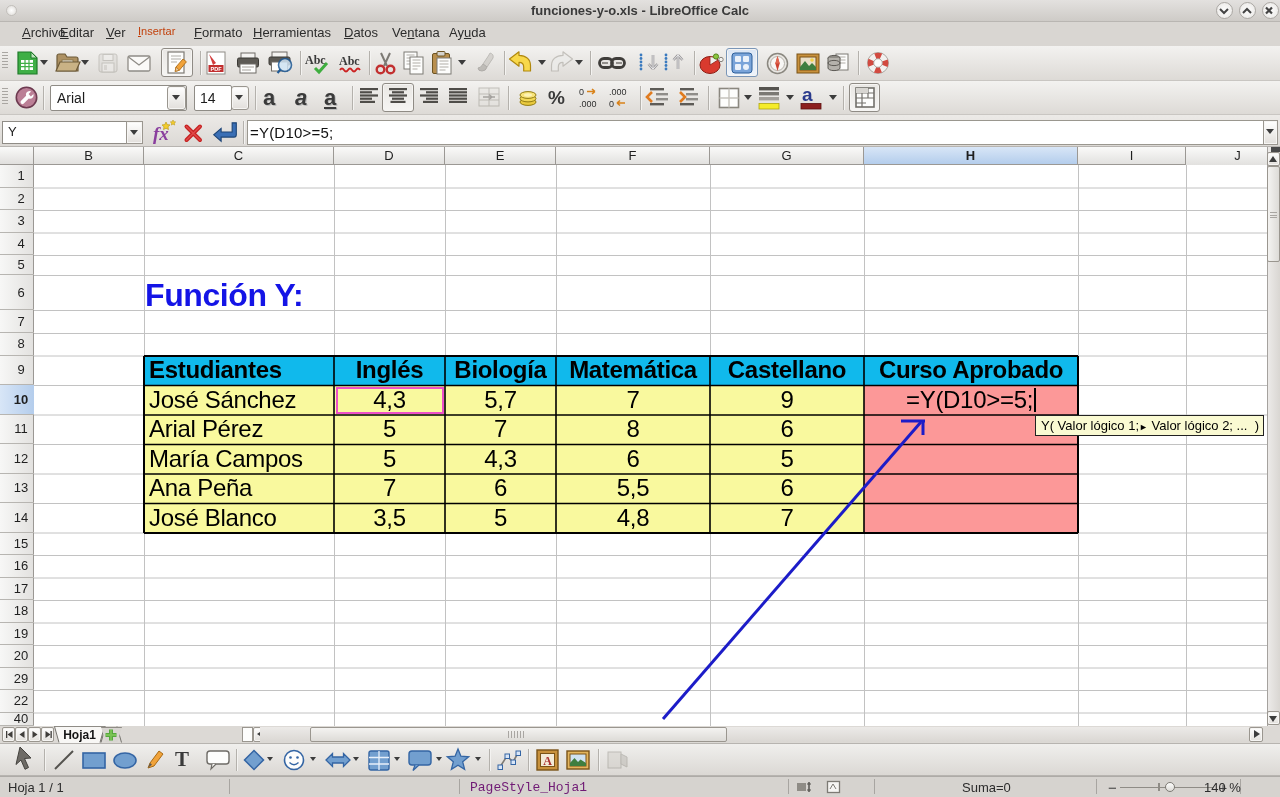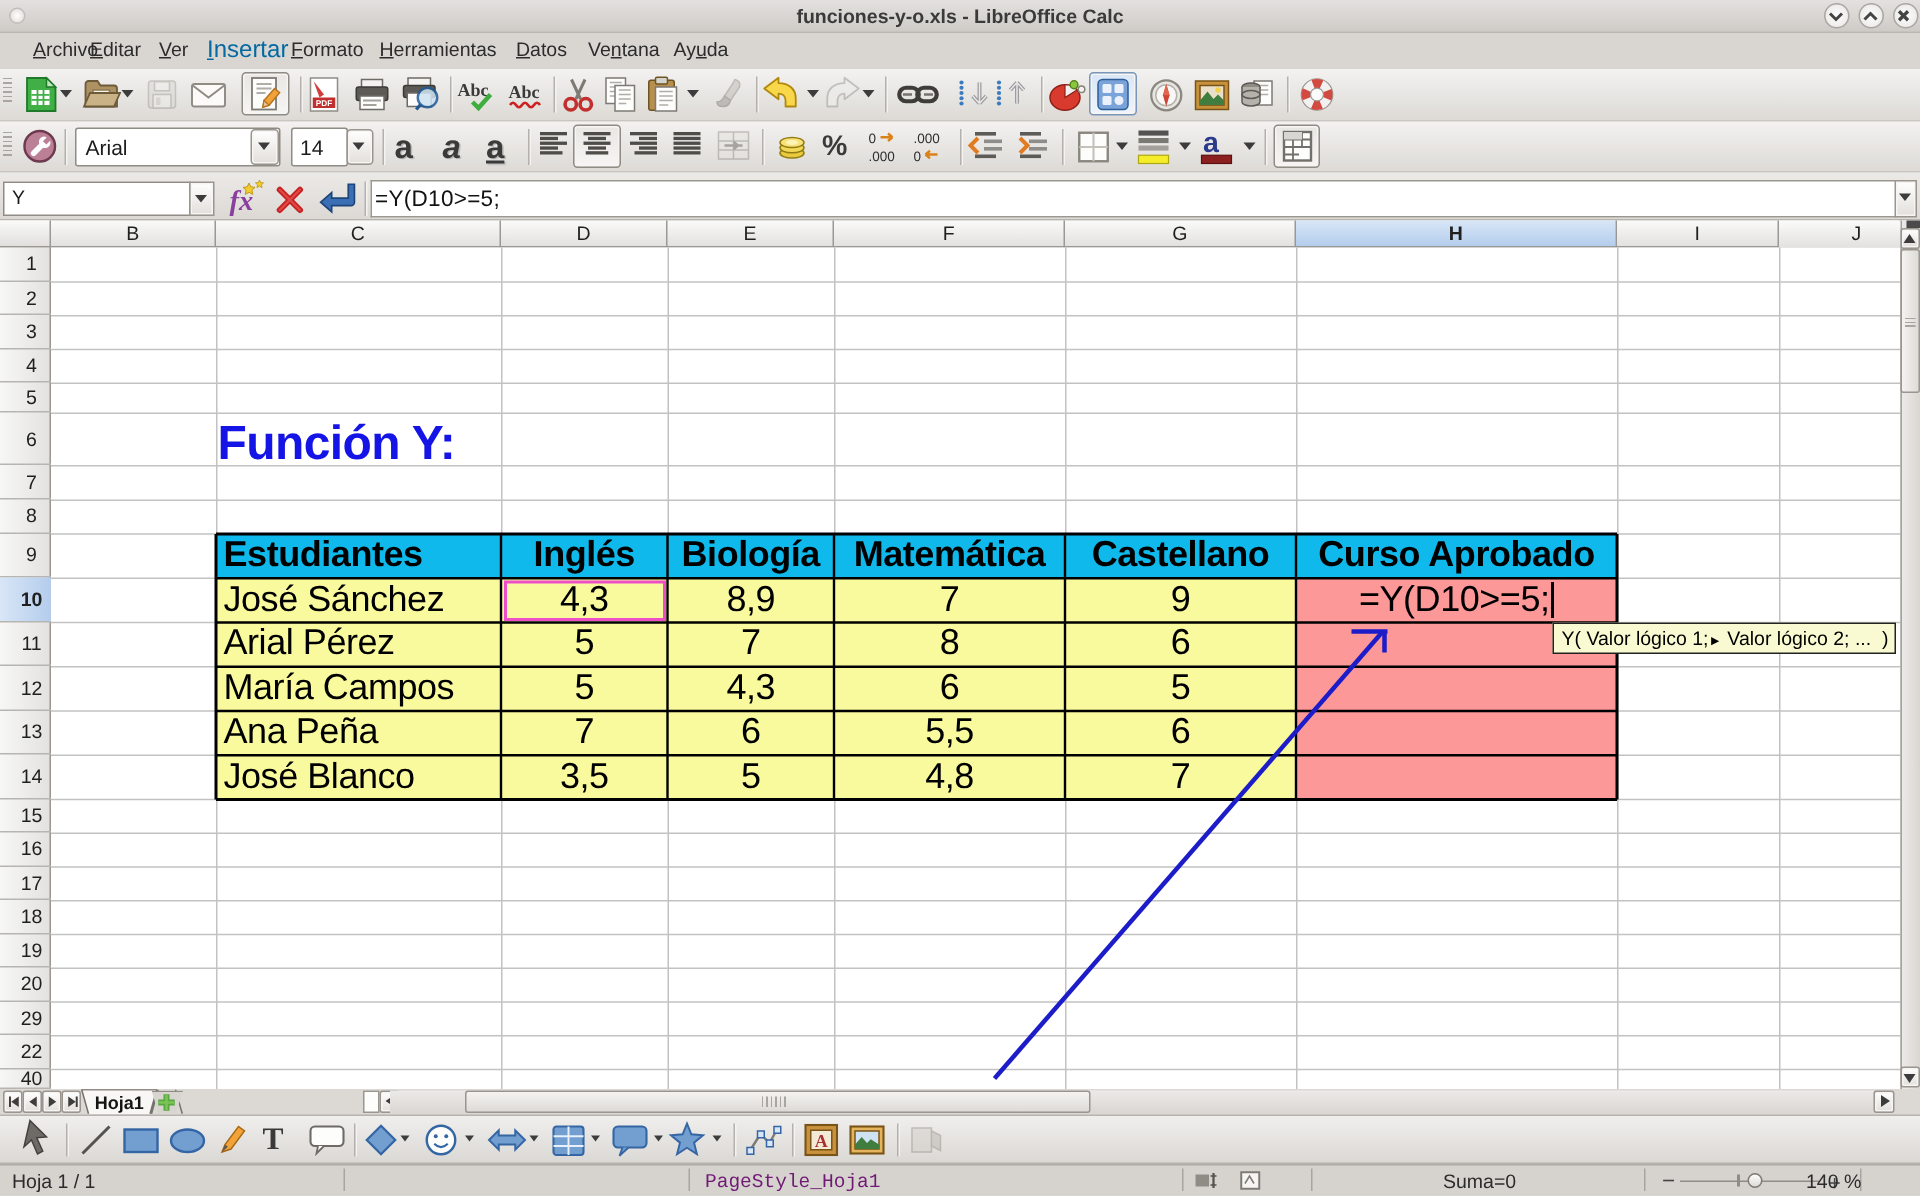--- a/index.html
+++ b/index.html
@@ -21,21 +21,21 @@
 <div class="ab" style="left:1262px;top:2px;width:17px;height:17px;border-radius:9px;background:radial-gradient(#fdfdfd,#e8e6e3);border:1px solid #aaa7a3;"></div>
 <svg class="ab" style="left:1216px;top:2px" width="64" height="17" viewBox="0 0 64 17">
 <path d="M4 7 l4 4 l4 -4" fill="none" stroke="#444" stroke-width="2"></path>
 <path d="M27 11 l4 -4 l4 4" fill="none" stroke="#444" stroke-width="2"></path>
 <path d="M50 5.5 l6 6 M56 5.5 l-6 6" fill="none" stroke="#444" stroke-width="2.2"></path>
 </svg>
 <div class="ab" style="left:0;top:22px;width:1280px;height:24px;background:#d9d6d2;"></div>
 <div class="ab" style="left:22px;top:25px;font-size:13px;color:#2c2c2c;"><span style="text-decoration:underline"></span><span style="text-decoration:underline">A</span>rchivo</div>
 <div class="ab" style="left:60px;top:25px;font-size:13px;color:#2c2c2c;"><span style="text-decoration:underline"></span><span style="text-decoration:underline">E</span>ditar</div>
 <div class="ab" style="left:106px;top:25px;font-size:13px;color:#2c2c2c;"><span style="text-decoration:underline"></span><span style="text-decoration:underline">V</span>er</div>
-<div class="ab" style="left:138px;top:25px;font-size:16px;color:#0369a1;"><span style="text-decoration:underline"></span><span style="text-decoration:underline">I</span>nsertar</div>
+<div class="ab" style="left:138px;top:25px;font-size:11px;color:#c2410c;"><span style="text-decoration:underline"></span><span style="text-decoration:underline">I</span>nsertar</div>
 <div class="ab" style="left:194px;top:25px;font-size:13px;color:#2c2c2c;"><span style="text-decoration:underline"></span><span style="text-decoration:underline">F</span>ormato</div>
 <div class="ab" style="left:253px;top:25px;font-size:13px;color:#2c2c2c;"><span style="text-decoration:underline"></span><span style="text-decoration:underline">H</span>erramientas</div>
 <div class="ab" style="left:344px;top:25px;font-size:13px;color:#2c2c2c;"><span style="text-decoration:underline"></span><span style="text-decoration:underline">D</span>atos</div>
 <div class="ab" style="left:392px;top:25px;font-size:13px;color:#2c2c2c;"><span style="text-decoration:underline"></span>Ve<span style="text-decoration:underline">n</span>tana</div>
 <div class="ab" style="left:449px;top:25px;font-size:13px;color:#2c2c2c;"><span style="text-decoration:underline"></span>Ay<span style="text-decoration:underline">u</span>da</div>
 <div class="ab" style="left:0;top:46px;width:1280px;height:35px;background:linear-gradient(#f3f2f0,#dddad6);border-bottom:1px solid #c9c6c2;"></div>
 <div class="ab" style="left:0;top:81px;width:1280px;height:34px;background:linear-gradient(#f3f2f0,#dddad6);border-bottom:1px solid #c9c6c2;"></div>
 <div class="ab" style="left:0;top:115px;width:1280px;height:32px;background:linear-gradient(#eceae7,#dcd9d5);border-bottom:1px solid #b7b4b0;"></div>
 <div class="ab" style="left:2px;top:52px;width:6px;height:16px;background:repeating-linear-gradient(#a9a6a2 0,#a9a6a2 1px,transparent 1px,transparent 3px);"></div>
 <div class="ab" style="left:2px;top:88px;width:6px;height:16px;background:repeating-linear-gradient(#a9a6a2 0,#a9a6a2 1px,transparent 1px,transparent 3px);"></div>
@@ -478,21 +478,21 @@
 <div class="ab" style="left:864px;top:355.5px;width:214px;text-align:center;height:29.5px;font-weight:bold;font-size:24px;letter-spacing:-0.3px;color:#000;display:flex;align-items:center;justify-content:center;">
     <span style="width:100%">Curso Aprobado</span>
   </div>
 <div class="ab" style="left:149px;top:385px;width:184px;text-align:left;height:29.5px;font-size:24px;letter-spacing:-0.3px;color:#000;display:flex;align-items:center;justify-content:flex-start;">
     <span style="width:100%">José Sánchez</span>
   </div>
 <div class="ab" style="left:334px;top:385px;width:111px;text-align:center;height:29.5px;font-size:24px;letter-spacing:-0.3px;color:#000;display:flex;align-items:center;justify-content:center;">
     <span style="width:100%">4,3</span>
   </div>
 <div class="ab" style="left:445px;top:385px;width:111px;text-align:center;height:29.5px;font-size:24px;letter-spacing:-0.3px;color:#000;display:flex;align-items:center;justify-content:center;">
-    <span style="width:100%">8,9</span>
+    <span style="width:100%">5,7</span>
   </div>
 <div class="ab" style="left:556px;top:385px;width:154px;text-align:center;height:29.5px;font-size:24px;letter-spacing:-0.3px;color:#000;display:flex;align-items:center;justify-content:center;">
     <span style="width:100%">7</span>
   </div>
 <div class="ab" style="left:710px;top:385px;width:154px;text-align:center;height:29.5px;font-size:24px;letter-spacing:-0.3px;color:#000;display:flex;align-items:center;justify-content:center;">
     <span style="width:100%">9</span>
   </div>
 <div class="ab" style="left:864px;top:385px;width:214px;height:29.5px;font-size:24px;letter-spacing:-0.3px;color:#000;display:flex;align-items:center;justify-content:center;">=Y(D10&gt;=5;<span style="display:inline-block;width:2px;height:24px;background:#000;margin-left:1px;"></span></div>
 <div class="ab" style="left:149px;top:414.5px;width:184px;text-align:left;height:29.5px;font-size:24px;letter-spacing:-0.3px;color:#000;display:flex;align-items:center;justify-content:flex-start;">
     <span style="width:100%">Arial Pérez</span>

